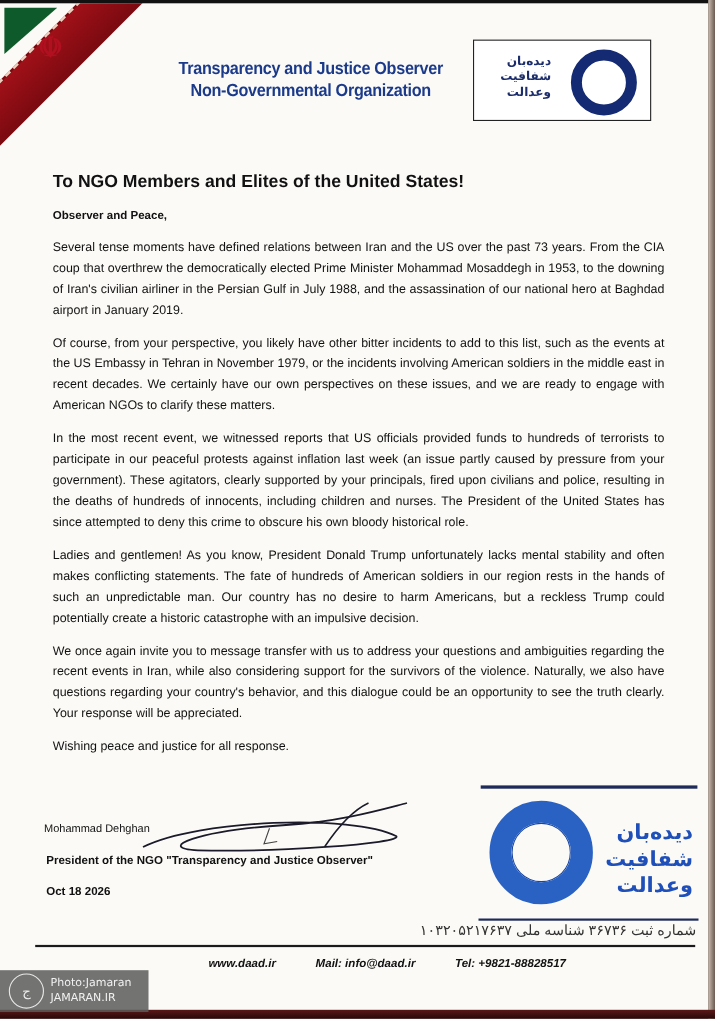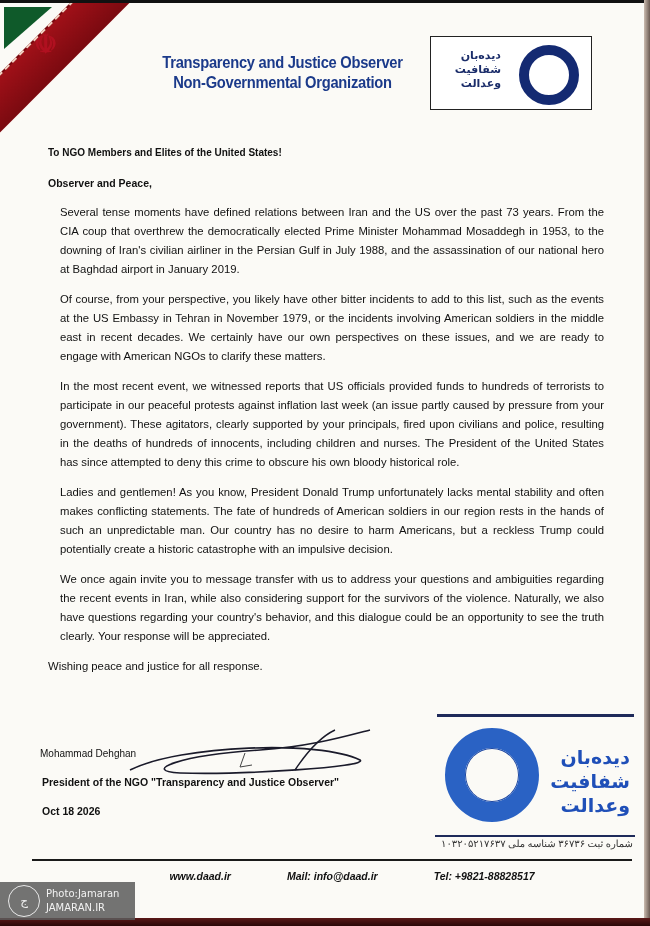--- a/index.html
+++ b/index.html
@@ -56,53 +56,53 @@
     }
     .logo-ring {
       position: absolute; left: 88px; top: 8px; width: 40px; height: 40px;
       border-radius: 50%; border: 10px solid #142a72;
     }
     .letter {
       position: absolute; left: 48px; top: 140px; width: 556px;
       color: #111; font-family: "Liberation Sans", sans-serif;
       font-size: 11.3px; line-height: 19px;
     }
-    .salutation { font-weight: bold; font-size: 10px; margin: 0 0 12px 0; }
+    .salutation { font-weight: bold; font-size: 16px; margin: 13px 0 12px 0; }
     .greeting { font-weight: bold; font-size: 10.5px; margin: 0 0 10px 0; }
-    .para { margin: 0 0 11px 12px; text-align: justify; }
+    .para { margin: 0 0 11px 0; text-align: justify; }
     .closing { margin: 0; }
     .sig-name { position: absolute; left: 40px; top: 745px; font-weight: normal; font-size: 10px; color: #111; }
     .sig-title { position: absolute; left: 42px; top: 773px; font-weight: bold; font-size: 10.5px; color: #111; }
     .sig-date { position: absolute; left: 42px; top: 802px; font-weight: bold; font-size: 10.5px; color: #111; }
     .signature-svg { position: absolute; left: 120px; top: 722px; width: 260px; height: 60px; }
     
     .stamp-topline { position: absolute; left: 437px; top: 711px; width: 197px; height: 3px; background: #1e2a5a; }
     .stamp-ring {
       position: absolute; left: 445px; top: 725px; width: 54px; height: 54px;
       border-radius: 50%; border: 20px solid #2a62c4;
       box-shadow: inset 0 0 0 1px #1a44a0;
     }
     .stamp-text {
       position: absolute; left: 535px; top: 742px; width: 95px;
       font-family: "DejaVu Sans", sans-serif; font-weight: bold;
       color: #1f4fb8; font-size: 19px; line-height: 24px; text-align: right; direction: rtl;
     }
     .stamp-bottomline { position: absolute; left: 435px; top: 832px; width: 200px; height: 2px; background: #1e2a5a; }
     .reg-number {
       position: absolute; left: 433px; top: 835px; width: 200px;
-      font-family: Liberation Serif, serif; font-size: 10px; color: #333;
+      font-family: Liberation Sans, sans-serif; font-size: 13px; color: #333;
       direction: rtl; text-align: right; white-space: nowrap;
     }
     .footer-rule { position: absolute; left: 32px; top: 856px; width: 600px; height: 2px; background: #1a1a1a; }
     .footer {
       position: absolute; left: 32px; top: 863px; width: 600px; text-align: center;
       font-family: "Liberation Sans", sans-serif; font-style: italic; font-weight: bold;
       color: #111; font-size: 10.5px; line-height: 20px;
     }
-    .footer-contacts { display: flex; justify-content: center; gap: 56px; padding-left: 40px; }
+    .footer-contacts { display: flex; justify-content: center; gap: 36px; padding-left: 40px; }
     
     .watermark {
       position: absolute; left: 0; top: 882px; width: 135px; height: 38px;
       background: rgba(90, 90, 90, 0.85);
       display: flex; align-items: center;
     }
     .wm-logo {
       width: 30px; height: 30px; border-radius: 50%; border: 1.5px solid #e8e8e8;
       margin-left: 8px; margin-right: 6px; color: #eee; font-size: 12px;
       display: flex; align-items: center; justify-content: center;

